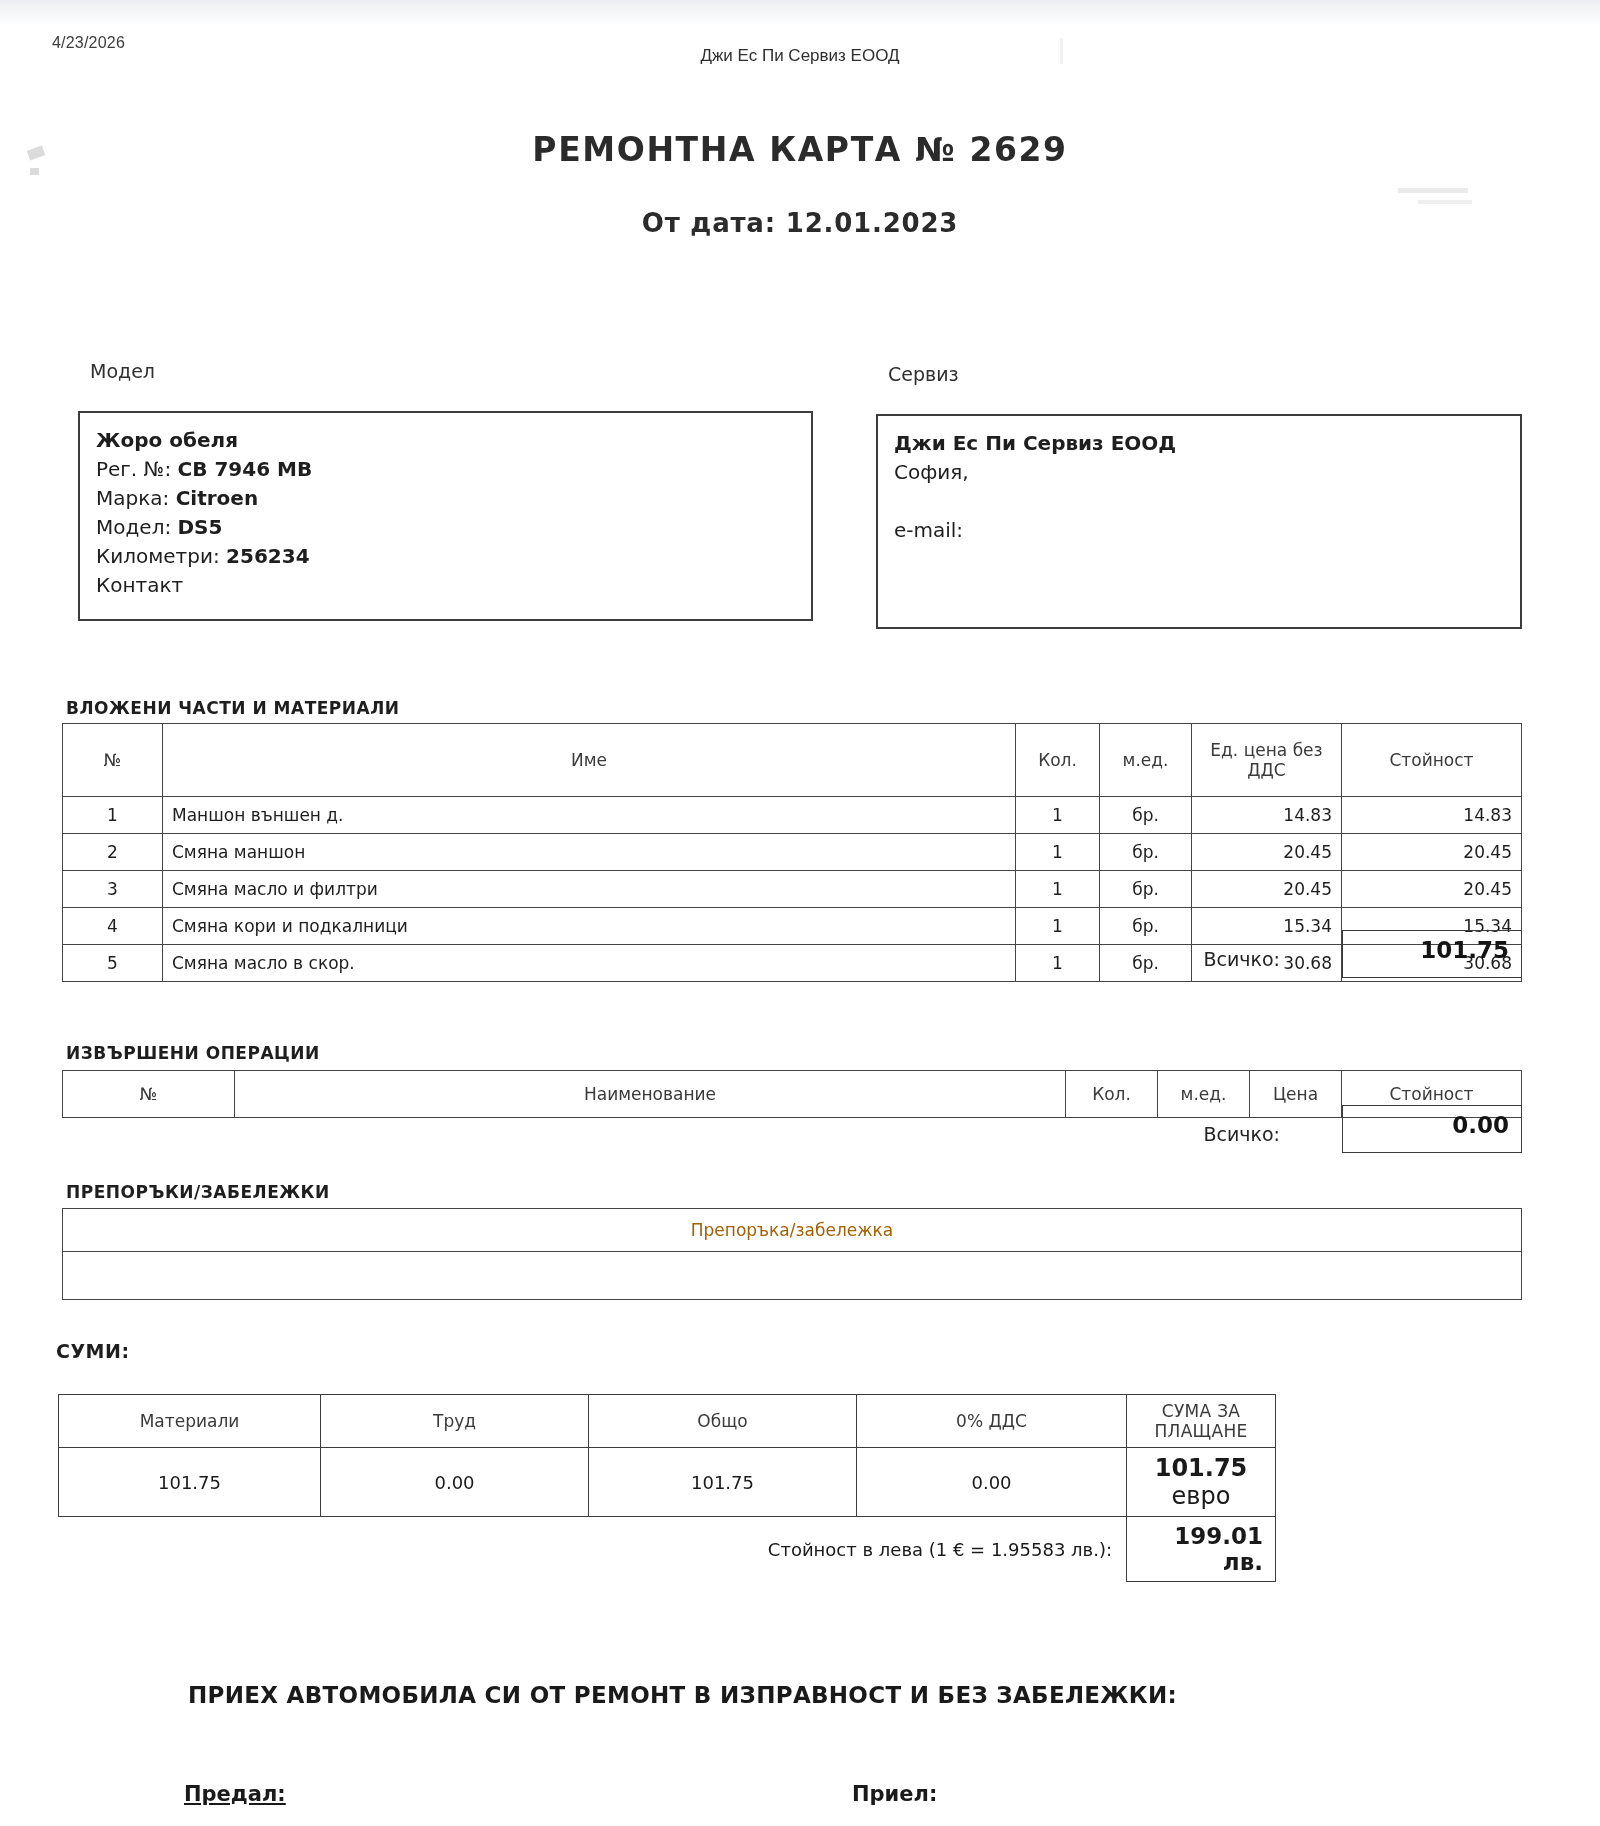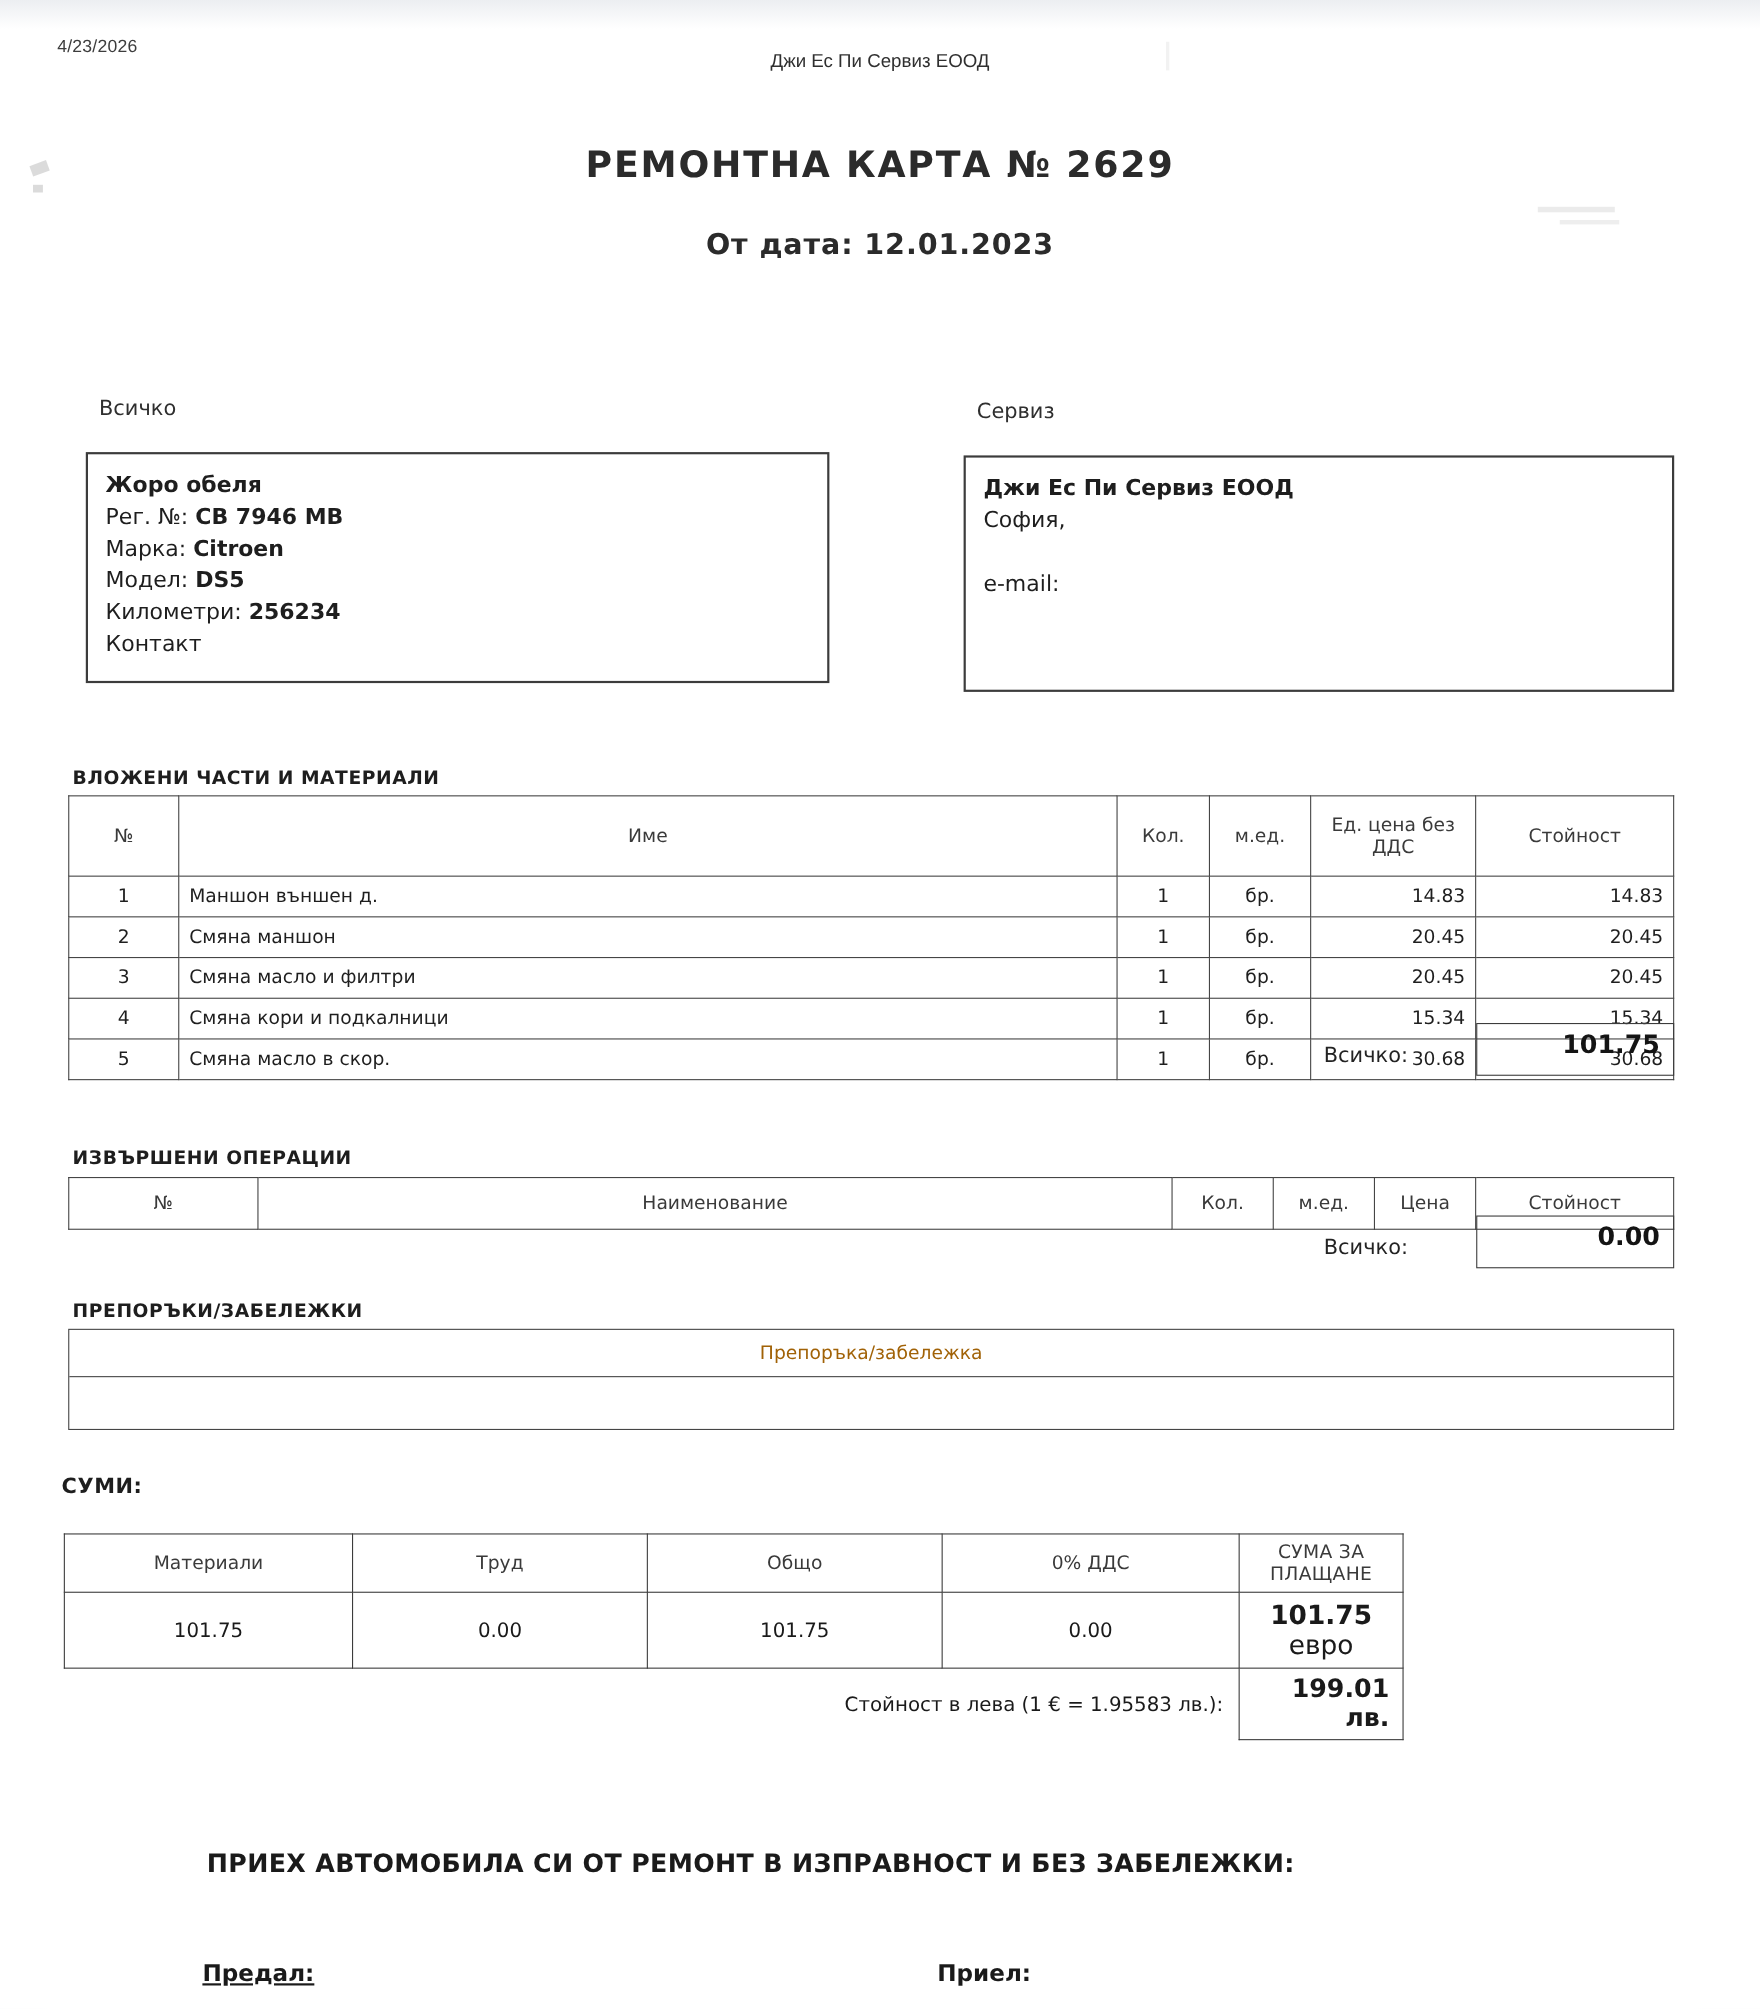--- a/index.html
+++ b/index.html
@@ -213,22 +213,22 @@
   <div class="speck" style="left:1398px;top:188px; width:70px; height:5px; opacity:.3;"></div>
   <div class="speck" style="left:1418px;top:200px; width:54px; height:4px; opacity:.25;"></div>
   <div class="speck" style="left:1060px;top:38px;  width:3px;  height:26px; opacity:.2;"></div>
 
   <div class="print-date">4/23/2026</div>
   <div class="print-title">Джи Ес Пи Сервиз ЕООД</div>
 
   <div class="doc-title">РЕМОНТНА КАРТА № 2629</div>
   <div class="doc-subtitle">От дата: 12.01.2023</div>
 
-  <div class="panel-label" style="left:90px; top:360px;">Всичко</div>
-  <div class="panel-box" style="left:78px; top:411px; width:676px; height:210px;">
+  <div class="panel-label" style="left:90px; top:360px;">Модел</div>
+  <div class="panel-box" style="left:78px; top:411px; width:735px; height:210px;">
     <div class="panel-line panel-strong">Жоро обеля</div>
     <div class="panel-line">
       <span>Рег. №:</span>
       <b>CB 7946 MB</b>
     </div>
     <div class="panel-line">
       <span>Марка:</span>
       <b>Citroen</b>
     </div>
     <div class="panel-line">

